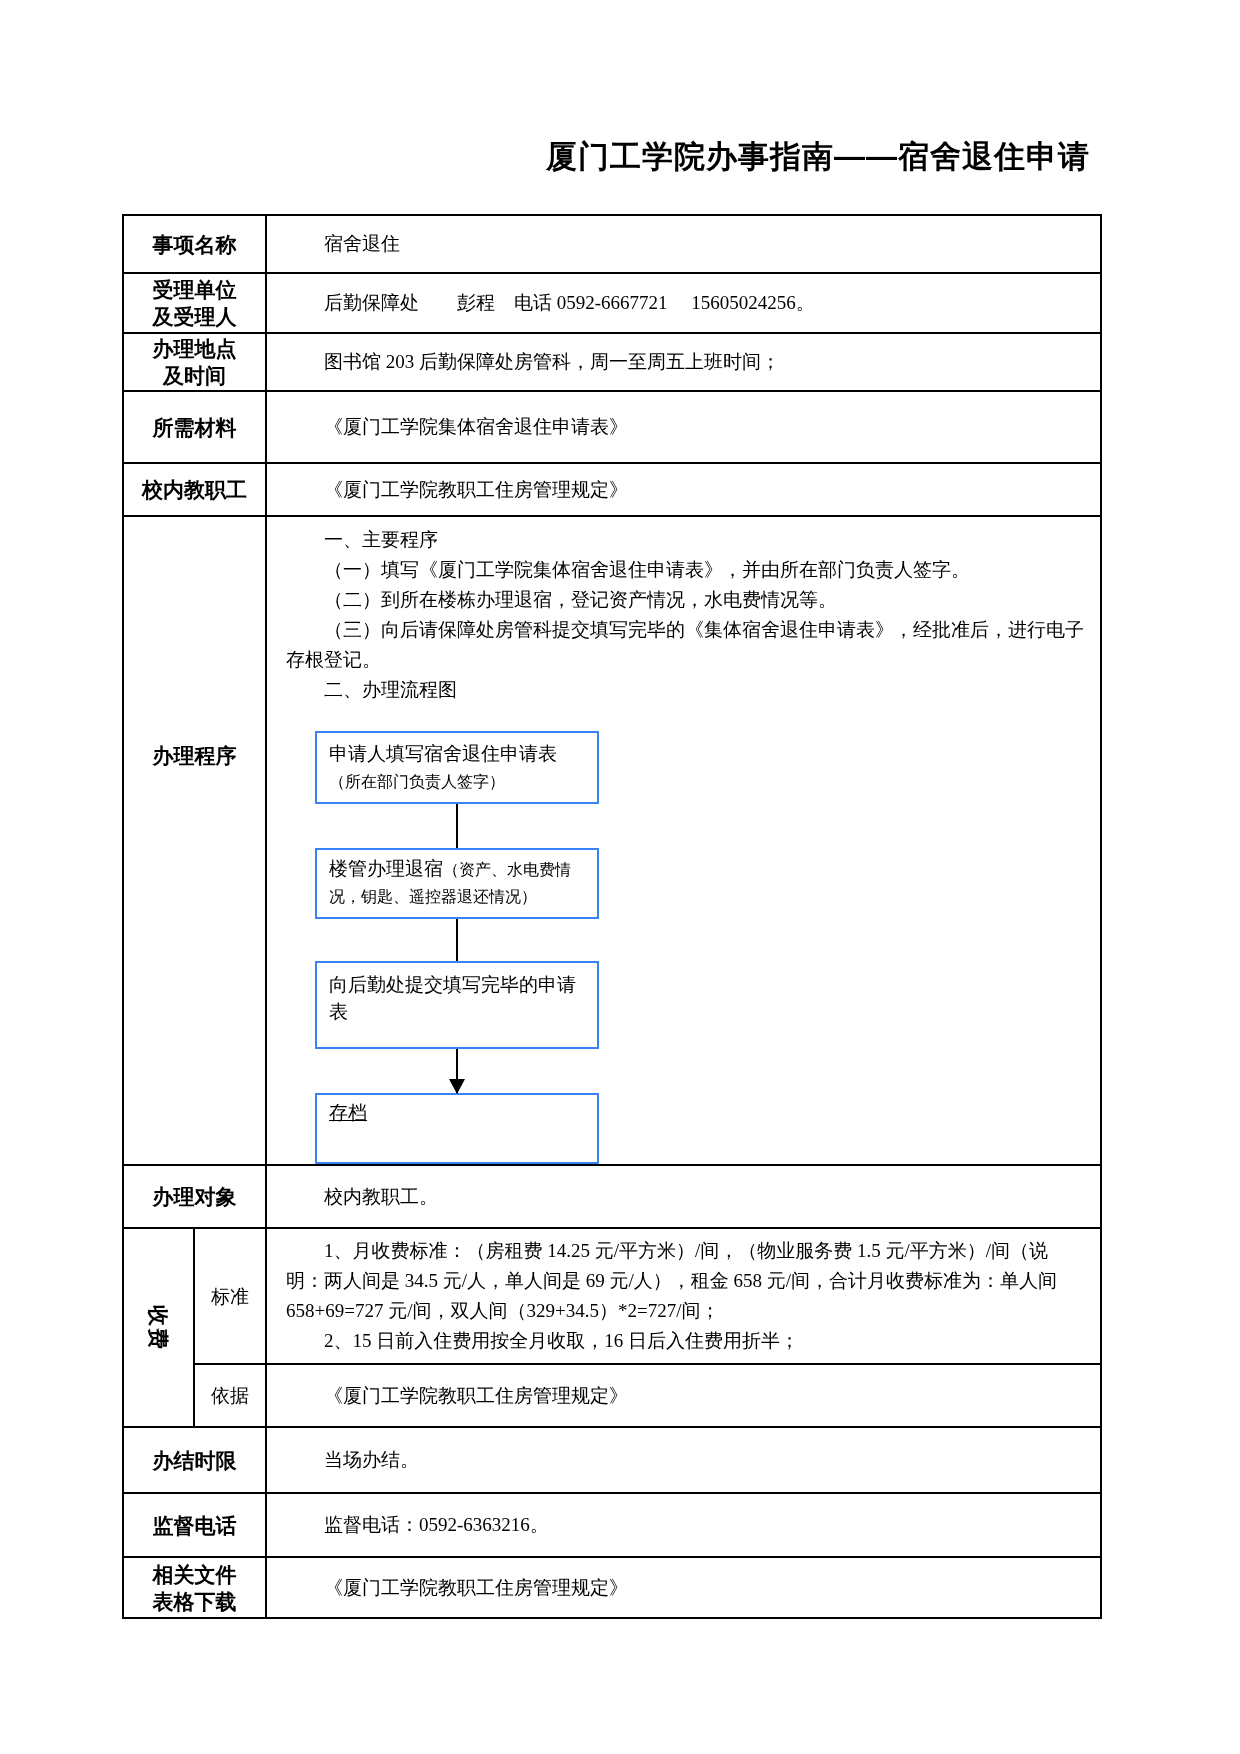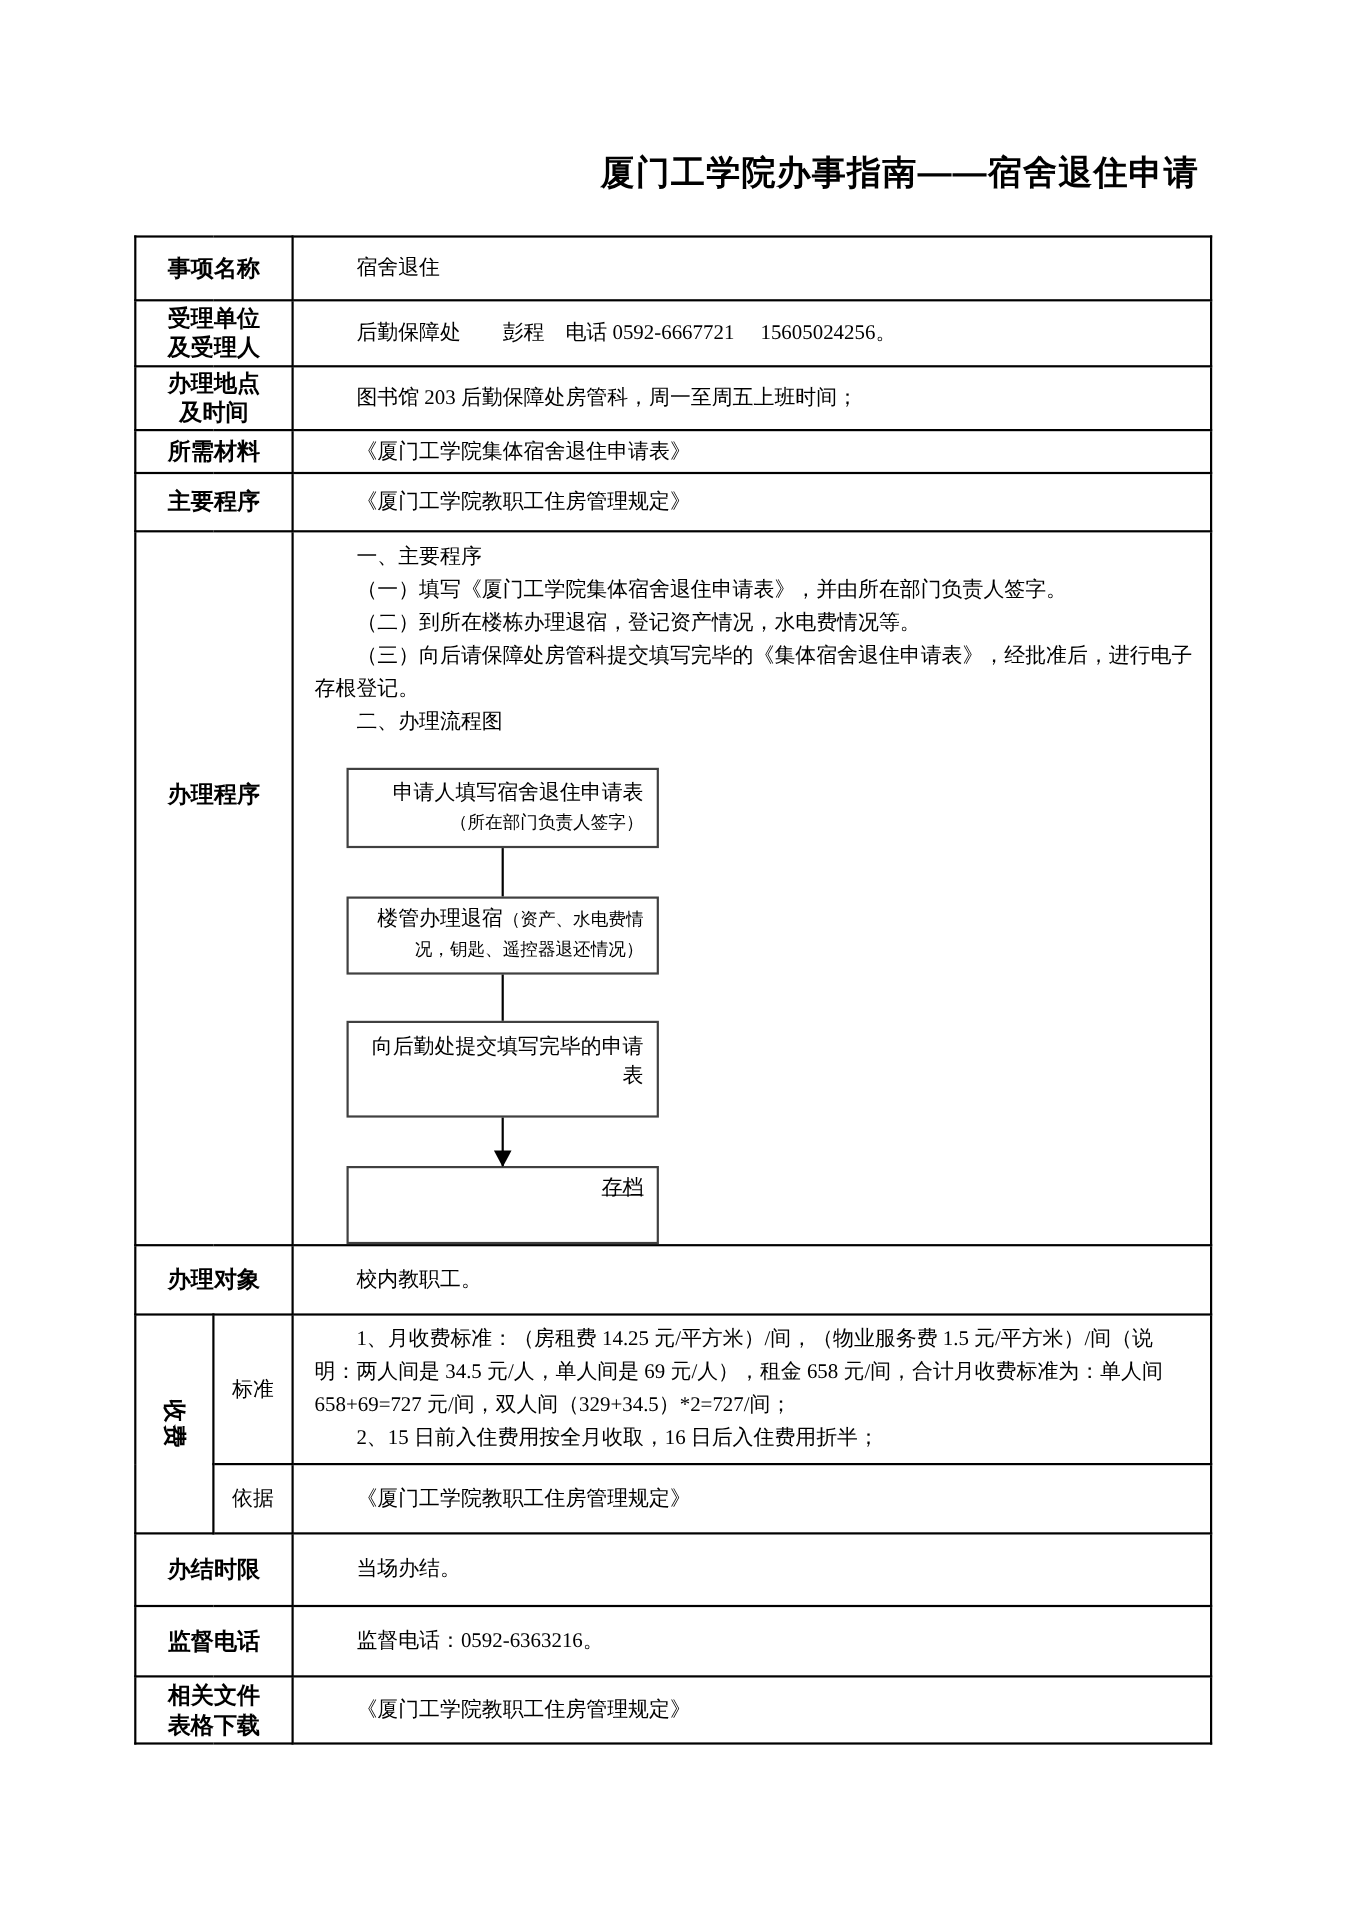--- a/index.html
+++ b/index.html
@@ -21,38 +21,38 @@
     font-family:"Liberation Sans", sans-serif; font-weight:bold;
     font-size:21px; text-align:center; vertical-align:middle; line-height:27px;
   }
   .guide th.sub {
     font-family:"Liberation Serif", serif; font-weight:normal; font-size:19px;
   }
   .guide td.content { font-size:19px; vertical-align:middle; }
   .guide td.content-top { font-size:19px; vertical-align:top; }
   p.cp { margin:0; padding:0 16px 0 19px; text-indent:2em; line-height:30px; }
 
-  .r1{height:58px}.r2{height:60px}.r3{height:58px}.r4{height:39px}.r5{height:53px}
+  .r1{height:58px}.r2{height:60px}.r3{height:58px}.r4{height:72px}.r5{height:53px}
   .r6{height:640px}.r7{height:63px}.r8{height:136px}.r9{height:63px}
   .r10{height:66px}.r11{height:64px}.r12{height:61px}
 
   th.proc-label { vertical-align:top; padding-top:225px; }
 
   .proc-text { padding-top:8px; }
   .fee-vert {
     writing-mode:vertical-rl; text-orientation:sideways;
     margin:0 auto; font-family:"Liberation Sans", sans-serif;
     font-weight:bold; font-size:21px; letter-spacing:2px;
   }
 
   
   .flow { width:284px; margin:26px 0 0 48px; }
   .fbox {
-    box-sizing:border-box; width:284px; border:2px solid #404040;
-    text-align:right; font-size:19px; line-height:27px; padding:7px 12px 0 12px;
+    box-sizing:border-box; width:284px; border:2px solid #3b82f6;
+    text-align:left; font-size:19px; line-height:27px; padding:7px 12px 0 12px;
   }
   .fbox .note { font-size:16px; }
   .fb1{height:73px}.fb2{height:71px; line-height:26px; padding-top:6px;}
   .fb3{height:88px; padding-top:8px;}
   .fb4{height:71px; padding-top:4px;text-decoration:underline;}
   .conn { width:2px; background:#000; margin:0 auto; }
   .c1{height:44px}.c2{height:42px}
   .conn-arrow { position:relative; width:2px; background:#000; margin:0 auto; height:44px; }
   .conn-arrow::after {
     content:""; position:absolute; left:50%; bottom:-1px;
@@ -102,21 +102,21 @@
   </tr>
 
   <tr class="r4">
     <th colspan="2">所需材料</th>
     <td class="content">
           <p class="cp">《厦门工学院集体宿舍退住申请表》</p>
         </td>
   </tr>
 
   <tr class="r5">
-    <th colspan="2">主要程序</th>
+    <th colspan="2">校内教职工</th>
     <td class="content">
           <p class="cp">《厦门工学院教职工住房管理规定》</p>
         </td>
   </tr>
 
   <tr class="r6">
     <th colspan="2" class="proc-label">办理程序</th>
     <td class="content-top">
       <div class="proc-text">
         <p class="cp">一、主要程序</p>

